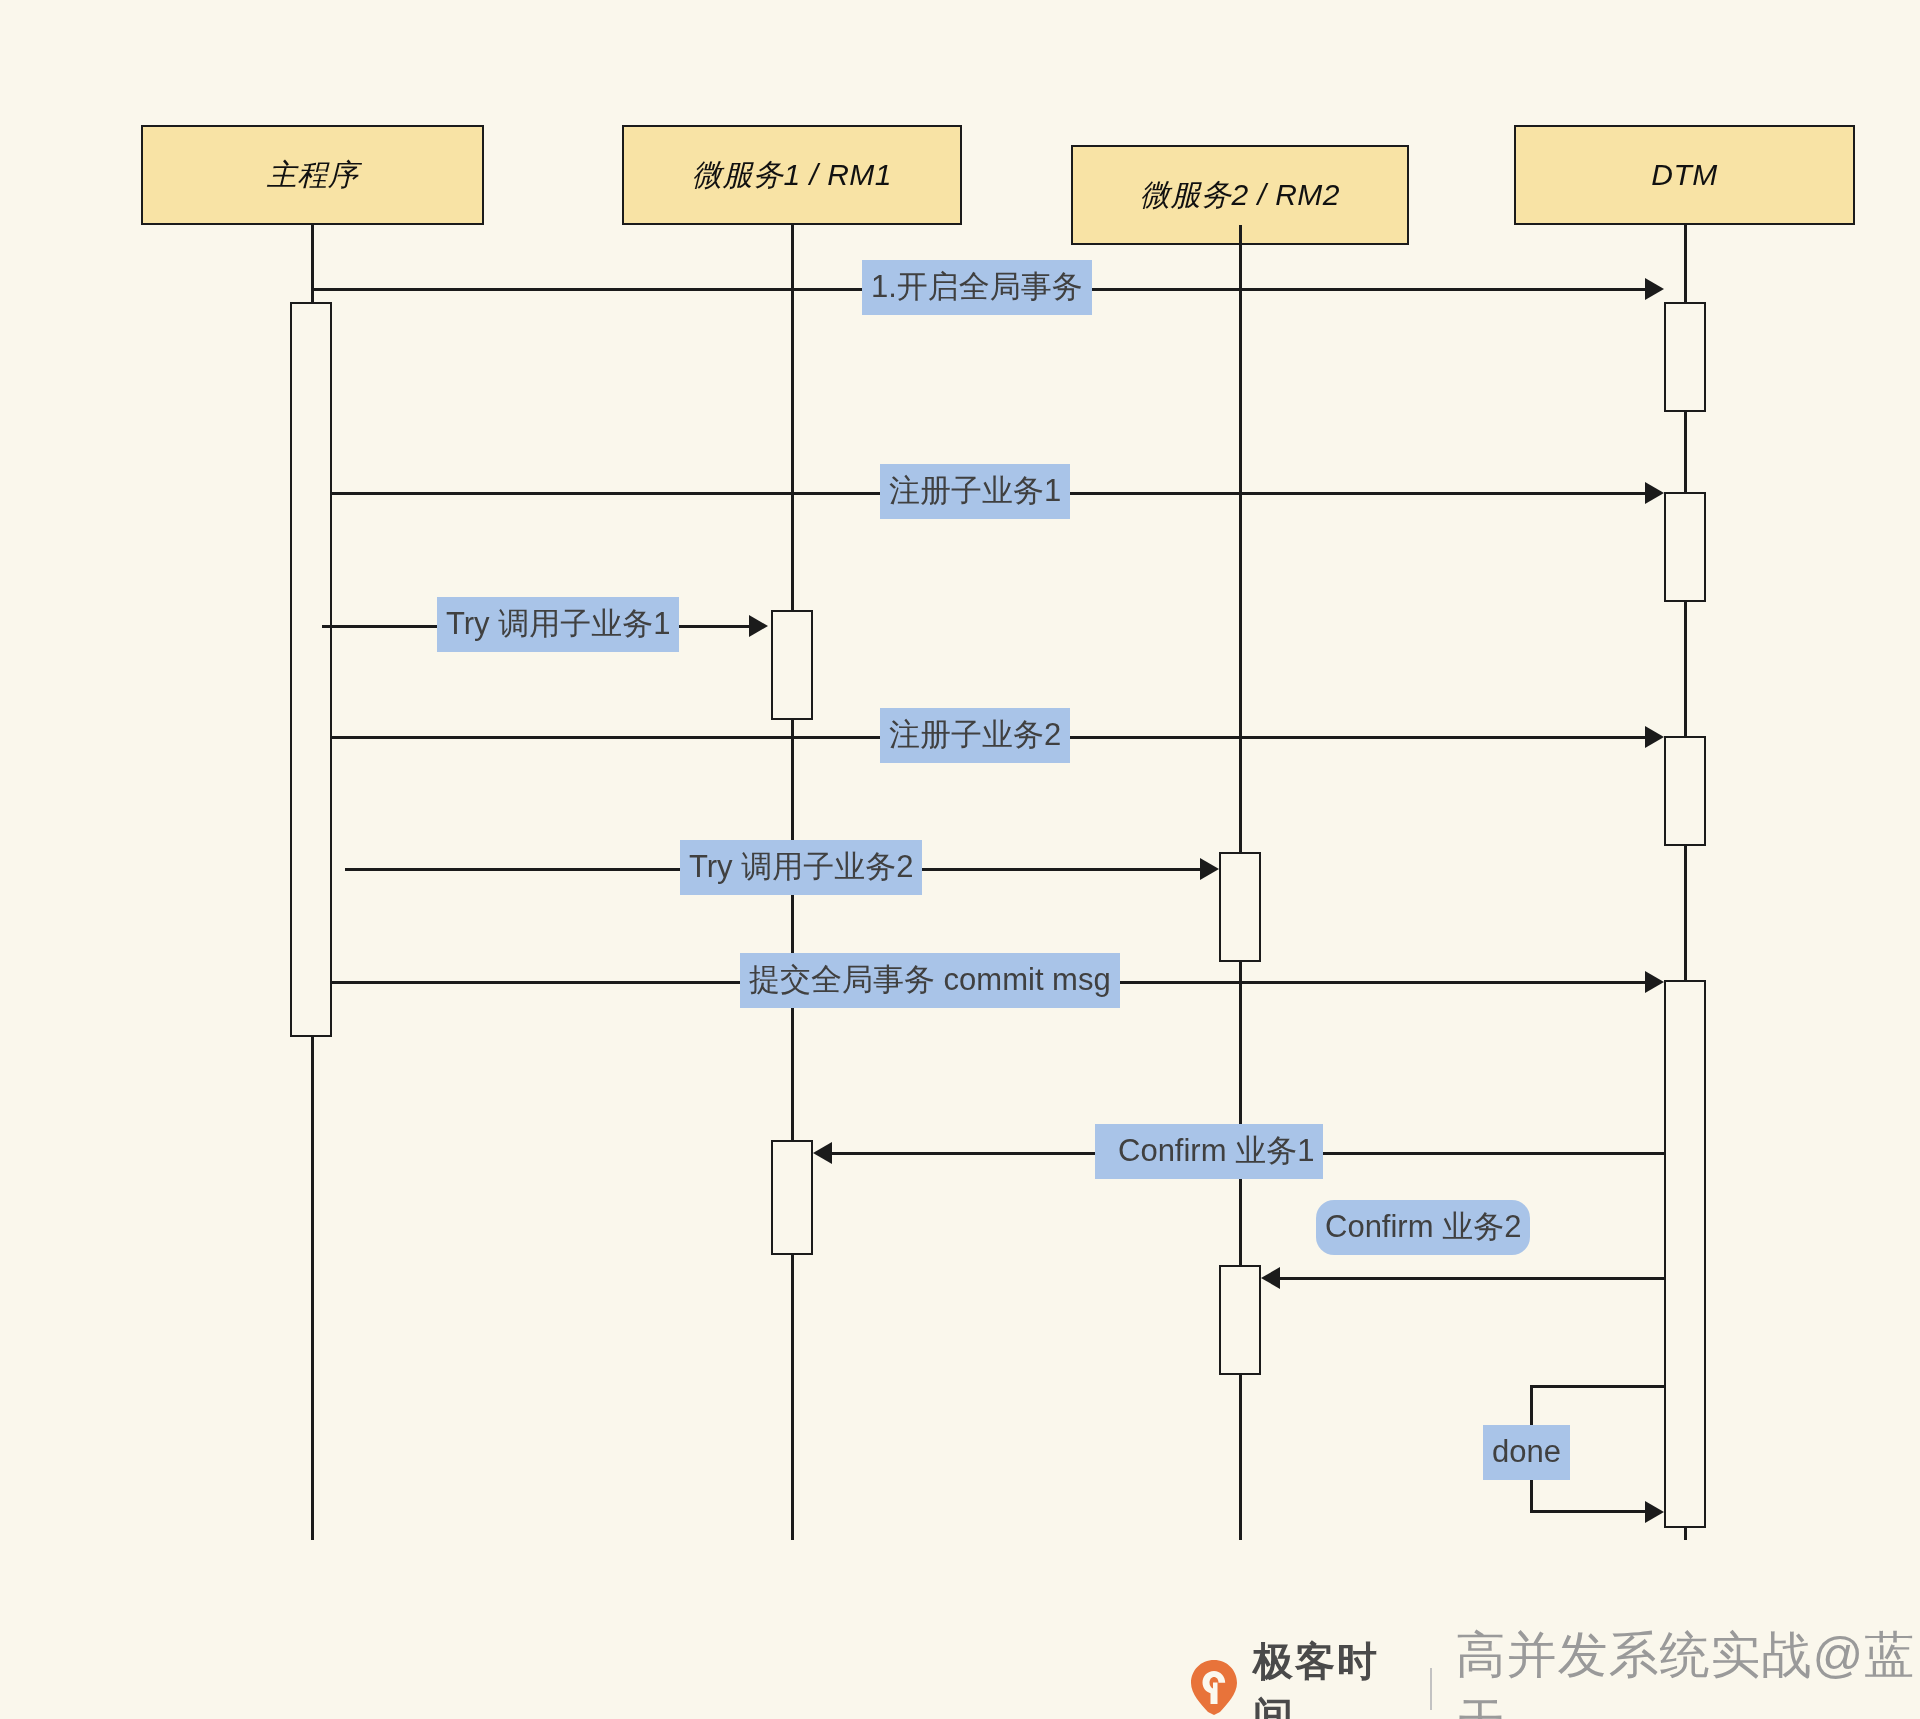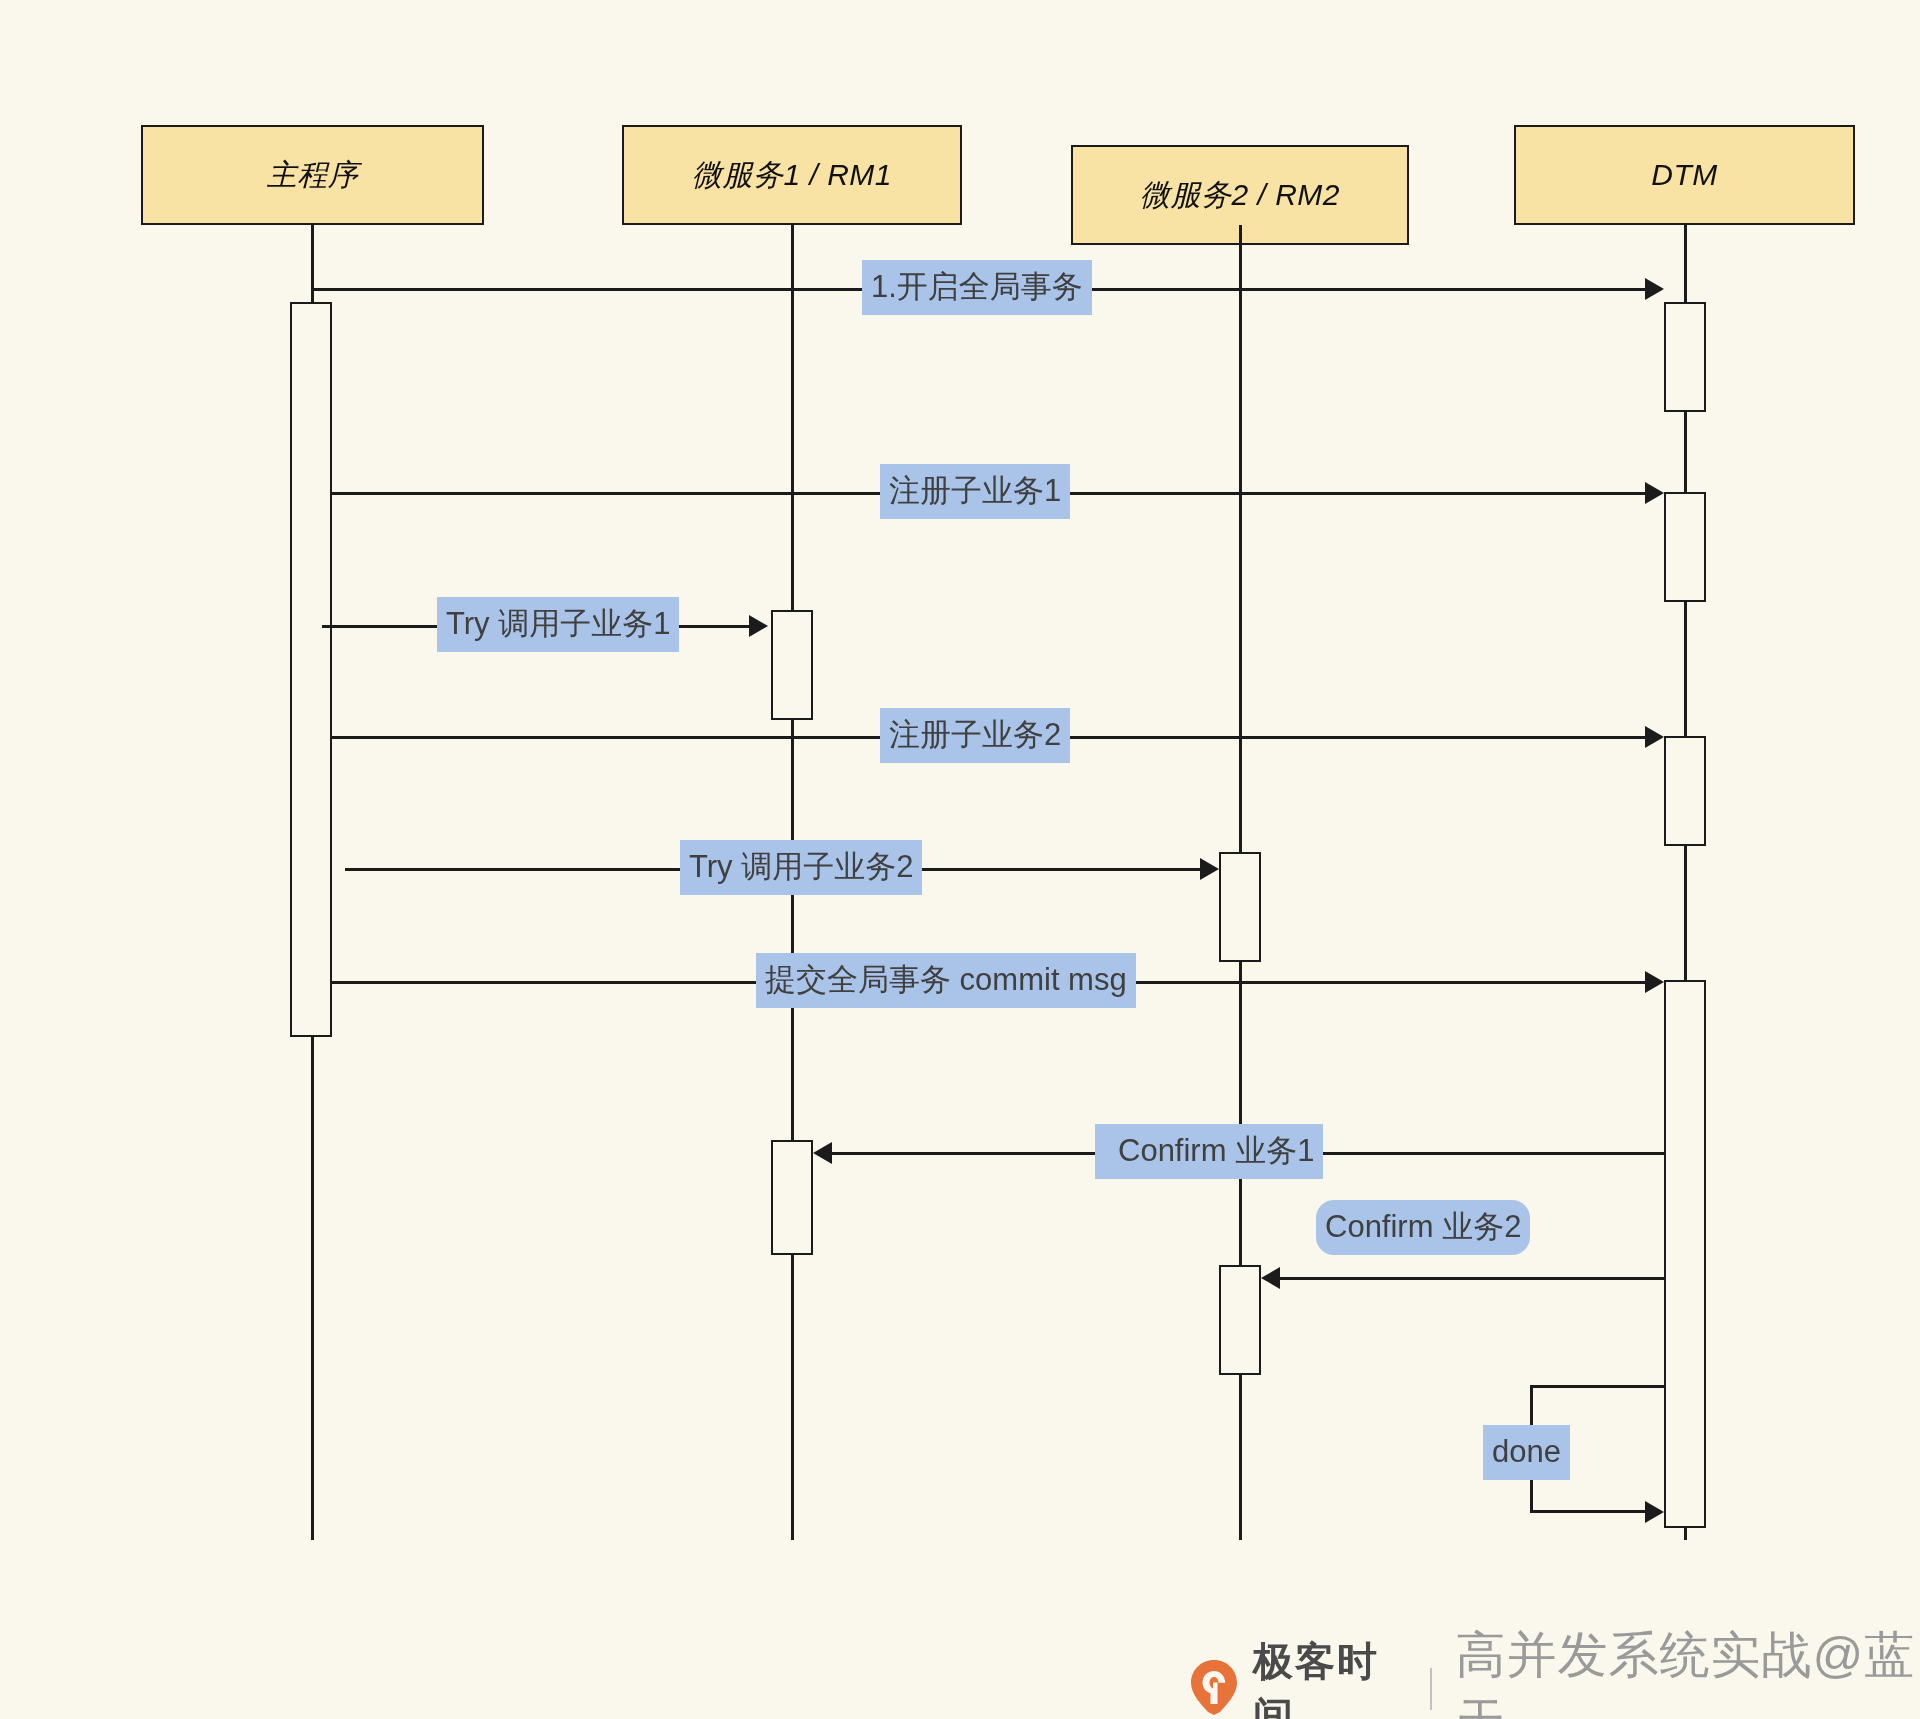--- a/index.html
+++ b/index.html
@@ -158,21 +158,21 @@
   <div class="msg-line" style="left:332px; top:736px; width:1313px;"></div>
   <div class="arrow-right" style="left:1645px; top:726px;"></div>
   <div class="msg-label" style="left:880px; top:708px;">注册子业务2</div>
 
   <div class="msg-line" style="left:345px; top:868px; width:855px;"></div>
   <div class="arrow-right" style="left:1200px; top:858px;"></div>
   <div class="msg-label" style="left:680px; top:840px;">Try 调用子业务2</div>
 
   <div class="msg-line" style="left:332px; top:981px; width:1313px;"></div>
   <div class="arrow-right" style="left:1645px; top:971px;"></div>
-  <div class="msg-label" style="left:756px; top:953px;">提交全局事务 commit msg</div>
+  <div class="msg-label" style="left:740px; top:953px;">提交全局事务 commit msg</div>
 
   <div class="msg-line" style="left:832px; top:1152px; width:832px;"></div>
   <div class="arrow-left" style="left:813px; top:1142px;"></div>
   <div class="msg-label" style="left:1095px; top:1124px;padding-left:23px;">Confirm 业务1</div>
 
   <div class="msg-line" style="left:1280px; top:1277px; width:384px;"></div>
   <div class="arrow-left" style="left:1261px; top:1267px;"></div>
   <div class="msg-label" style="left:1316px; top:1200px;border-radius:18px;">Confirm 业务2</div>
 
   <div class="self-seg self-h" style="left:1530px; top:1385px; width:134px;"></div>

